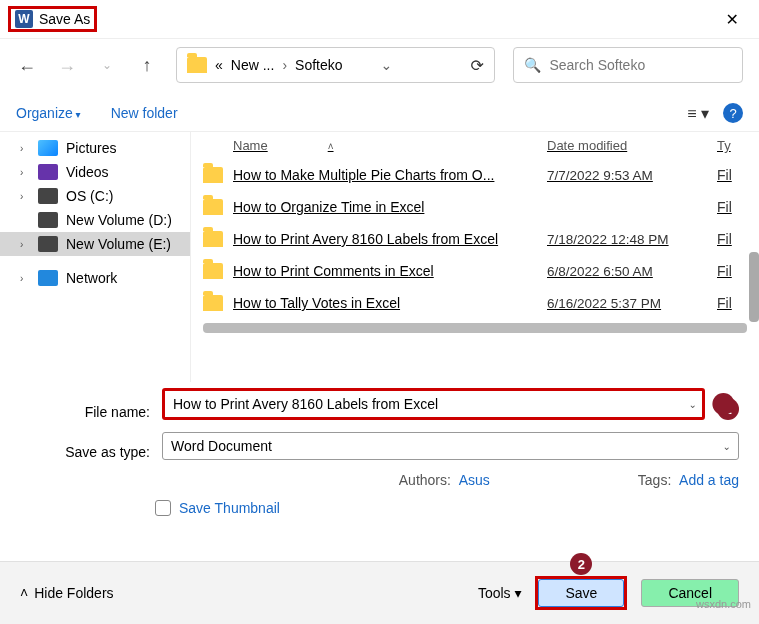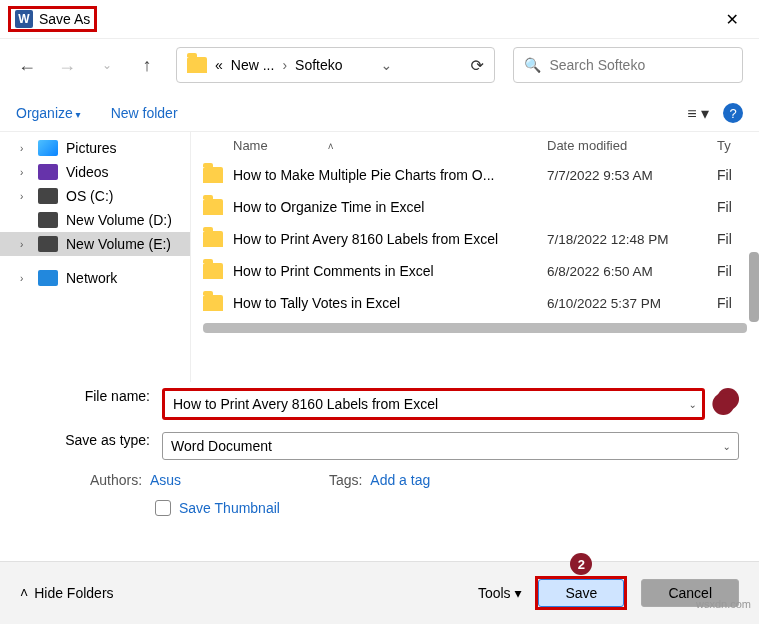--- a/index.html
+++ b/index.html
@@ -26,48 +26,48 @@
 .main { display: flex; height: 250px; position: relative; }
 .tree { width: 190px; padding-top: 4px; font-size: 14px; overflow: hidden; }
 .tree-item { display: flex; align-items: center; padding: 4px 8px 4px 20px; gap: 8px; cursor: pointer; white-space: nowrap; }
 .tree-item.sel { background: #d6d6d6; }
 .chev { width: 10px; color: #555; font-size: 10px; }
 .ico { width: 20px; height: 16px; display: inline-block; }
 .ico-pic { background: linear-gradient(135deg, #4ec0ff, #0a84ff); border-radius: 2px; }
 .ico-vid { background: #6633aa; border-radius: 2px; }
 .ico-drv { background: #444; border-radius: 2px; }
 .ico-net { background: #2288dd; border-radius: 2px; }
-.filepane { flex: 1; border-left: 1px solid #eee; position: relative; overflow: hidden; }
+.filepane { flex: 1; border-left: 1px solid #eee; position: relative; overflow: hidden; text-decoration: underline; }
 .cols { display: flex; padding: 6px 12px; color: #555; font-size: 13px; }
 .col-name { flex: 1; padding-left: 30px; }
 .col-date { width: 170px; }
 .col-type { width: 30px; }
 .sort-arr { font-size: 10px; margin-left: 60px; }
 .filerow { display: flex; align-items: center; padding: 8px 12px; cursor: pointer; }
 .filerow .folder-icon { margin-right: 10px; }
 .fname { flex: 1; white-space: nowrap; overflow: hidden; text-overflow: ellipsis; }
 .fdate { width: 170px; color: #333; font-size: 13.5px; }
 .ftype { width: 30px; color: #333; }
 .vscroll { position: absolute; right: 0; top: 120px; width: 10px; height: 70px; background: #aaa; border-radius: 4px; }
 .hscroll { height: 10px; background: #bbb; margin: 4px 12px 0 12px; border-radius: 4px; }
-.formrow { display: flex; align-items: flex-start; padding: 6px 20px; gap: 12px; }
+.formrow { display: flex; align-items: flex-end; padding: 6px 20px; gap: 12px; }
 .formlabel { width: 130px; text-align: right; }
 .input-wrap { flex: 1; position: relative; }
 .combo { width: 100%; border: 1px solid #999; border-radius: 3px; padding: 5px 24px 5px 8px; font-size: 14px; background: #fff; }
 .combo-arr { position: absolute; right: 8px; top: 50%; transform: translateY(-50%); font-size: 10px; color: #555; pointer-events: none; }
 .hl-red { border: 3px solid #c00; border-radius: 3px; }
 .badge { width: 22px; height: 22px; border-radius: 50%; background: #8c1a2b; color: #fff; display: inline-flex; align-items: center; justify-content: center; font-size: 13px; font-weight: bold; position: absolute; }
-.meta { display: flex; padding: 6px 20px 6px 90px; gap: 40px; font-size: 14px; color: #555; }
+.meta { display: flex; padding: 6px 20px 6px 90px; gap: 40px; font-size: 14px; color: #555; justify-content: flex-end; }
 .meta a { color: #1a6ac8; text-decoration: none; cursor: pointer; }
 .thumbrow { padding: 6px 20px 6px 155px; display: flex; align-items: flex-end; gap: 8px; color: #1a6ac8; }
 .checkbox { width: 16px; height: 16px; border: 1.5px solid #888; border-radius: 3px; }
 .footer { position: absolute; bottom: 0; left: 0; right: 0; display: flex; align-items: center; padding: 14px 20px; background: #f3f3f3; border-top: 1px solid #e0e0e0; gap: 14px; }
 .hide-toggle { display: flex; align-items: center; gap: 6px; cursor: pointer; }
 .spacer { flex: 1; }
-.btn { border: 1px solid #aaa; background: #a3a3a3; padding: 5px 26px; border-radius: 3px; cursor: pointer; font-size: 14px; }
+.btn { border: 1px solid #aaa; background: #86efac; padding: 5px 26px; border-radius: 3px; cursor: pointer; font-size: 14px; }
 .btn.primary { background: #cfe4ff; border-color: #2b7de1; }
 .save-wrap { position: relative; border: 3px solid #c00; padding: 0; }
 </style>
 </head>
 <body>
 
 <div class="titlebar">
   <span class="title-highlight">
     <span class="word-icon">W</span>
     <span>Save As</span>
@@ -162,21 +162,21 @@
       </div>
     <div class="filerow">
         <span class="folder-icon"></span>
         <span class="fname">How to Print Comments in Excel</span>
         <span class="fdate">6/8/2022 6:50 AM</span>
         <span class="ftype">Fil</span>
       </div>
     <div class="filerow">
         <span class="folder-icon"></span>
         <span class="fname">How to Tally Votes in Excel</span>
-        <span class="fdate">6/10/2022 5:37 PM</span>
+        <span class="fdate">6/16/2022 5:37 PM</span>
         <span class="ftype">Fil</span>
       </div>
     <div class="hscroll"></div>
     <div class="vscroll"></div>
   </div>
 </div>
 
 <div class="formrow">
   <span class="formlabel">File name:</span>
   <div class="input-wrap">

